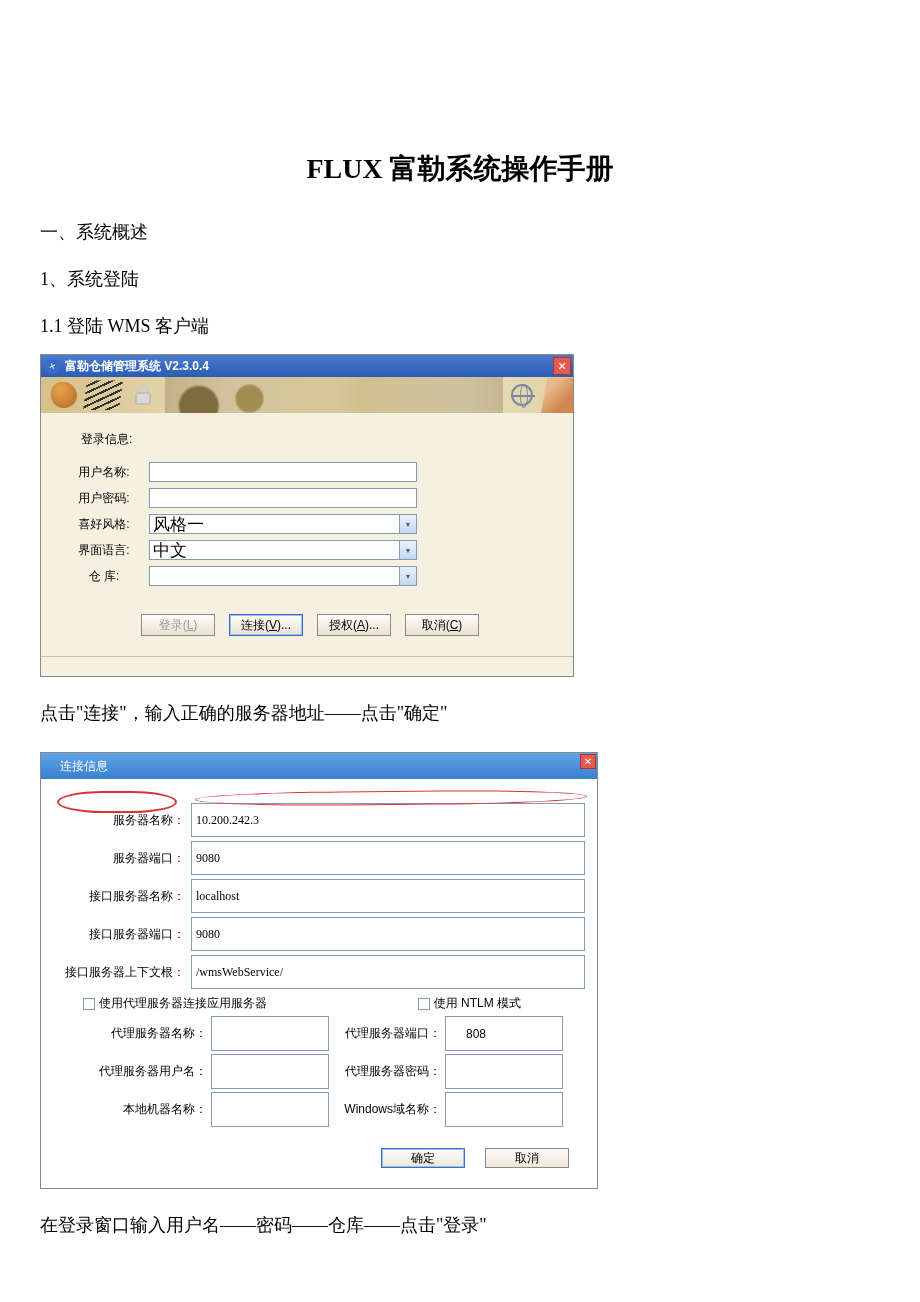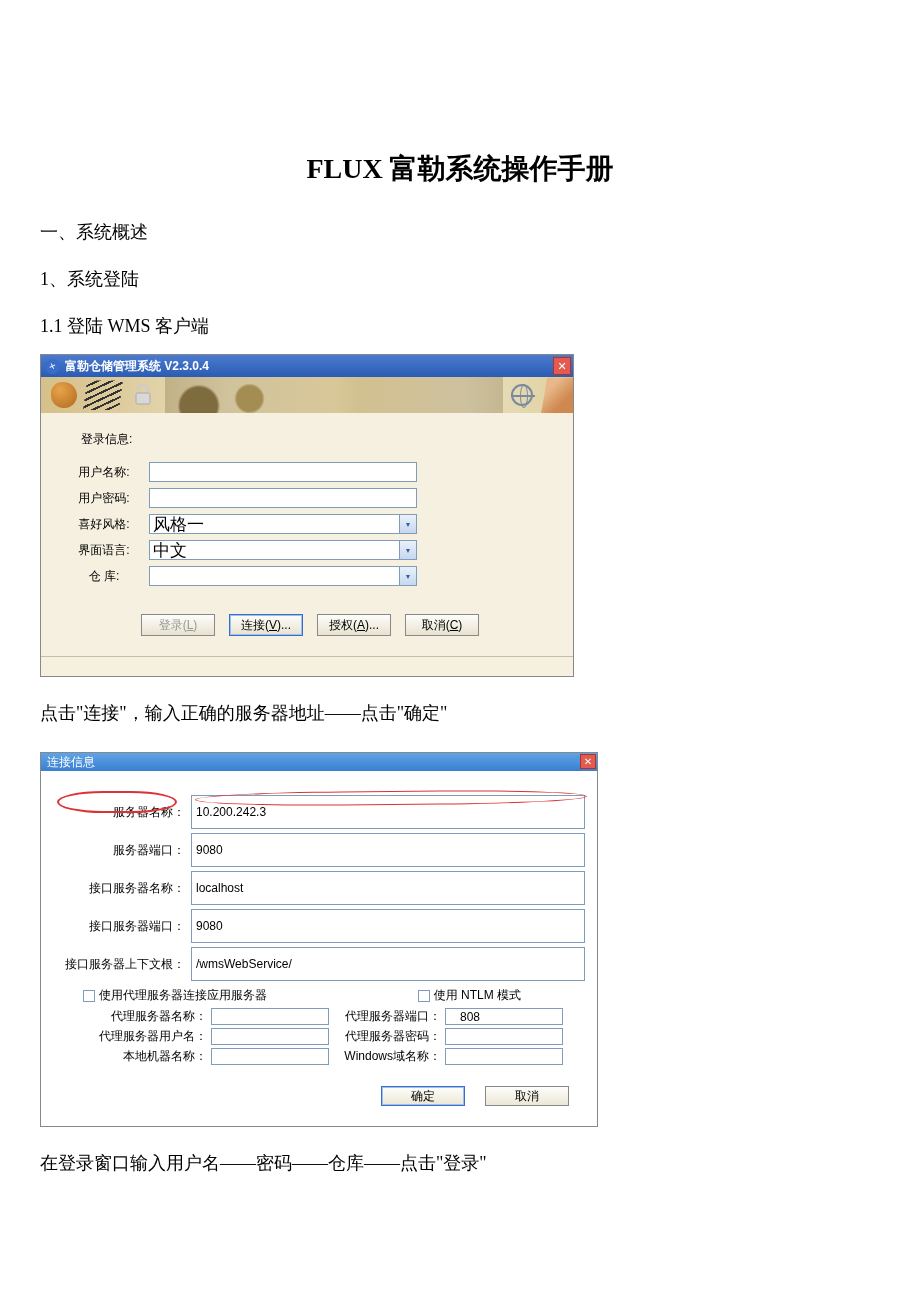--- a/index.html
+++ b/index.html
@@ -229,26 +229,26 @@
   .conn-window {
     width: 558px;
     border: 1px solid #888;
     background: #fff;
     font-family: "SimSun", sans-serif;
     font-size: 12px;
     margin-top: 24px;
     position: relative;
   }
   .conn-titlebar {
-    height: 18px;
+    height: 26px;
     background: linear-gradient(#5fa3e6, #3a7fd0);
     display: flex;
     align-items: center;
     color: #fff;
-    padding-left: 6px;
+    padding-left: 19px;
     position: relative;
     font-size: 12px;
   }
   .conn-close {
     position: absolute;
     right: 1px; top: 1px;
     width: 16px; height: 15px;
     background: #e35a4f;
     border: 1px solid #a33;
     color: #fff;
@@ -269,21 +269,21 @@
     width: 140px;
     text-align: right;
     padding-right: 6px;
   }
   .conn-input {
     flex: 1;
     height: 34px;
     border: 1px solid #7f9db9;
     padding: 12px 4px;
     font-size: 12px;
-    font-family: Liberation Sans, sans-serif;
+    font-family: Liberation Serif, serif;
     background: #fff;
   }
   .circled {
     position: absolute;
     border: 2px solid #d93333;
     border-radius: 50% / 65%;
     pointer-events: none;
   }
   .circle-label {
     width: 120px; height: 22px;
@@ -320,24 +320,24 @@
     align-items: center;
     margin-bottom: 3px;
   }
   .proxy-row label {
     text-align: right;
     padding-right: 4px;
   }
   .proxy-row .lab-left { width: 130px; }
   .proxy-row .lab-right { width: 108px; margin-left: 8px; }
   .proxy-input {
-    height: 17px;
+    height: 35px;
     border: 1px solid #7f9db9;
     font-size: 12px;
-    padding: 0 14px;
+    padding: 0 20px;
     background: #fff;
   }
   .pi-left { width: 118px; }
   .pi-right { width: 118px; }
   .conn-buttons {
     display: flex;
     justify-content: flex-end;
     gap: 20px;
     padding: 18px 16px 14px 0;
   }

